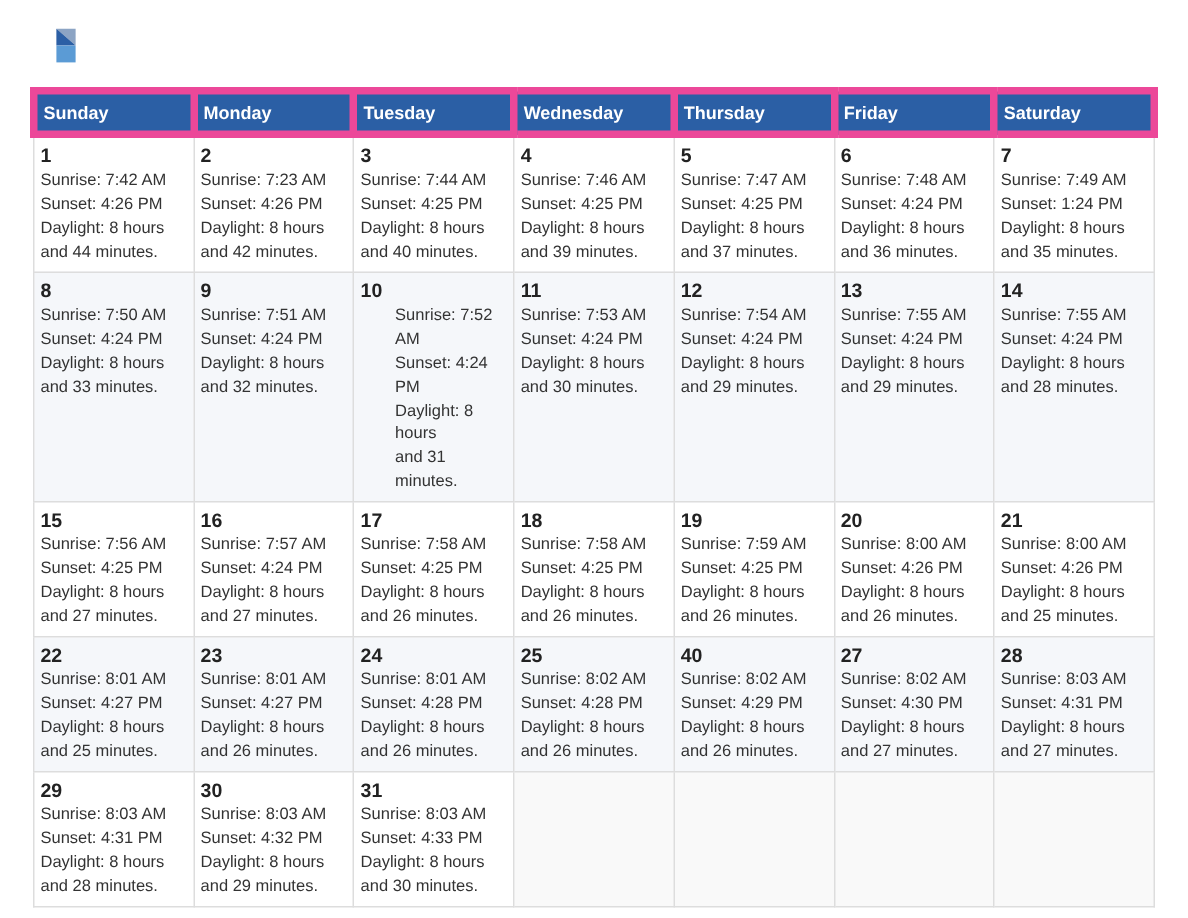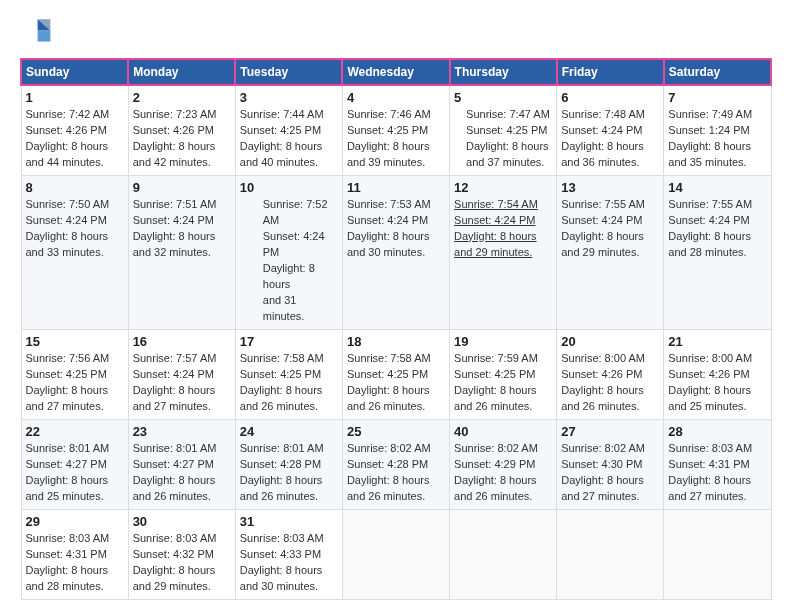--- a/index.html
+++ b/index.html
@@ -52,21 +52,21 @@
       width: 100%;
       table-layout: fixed;
     }
     .calendar th {
       background: #2b5fa5;
       color: #fff;
       font-size: 12px;
       font-weight: bold;
       padding: 5px 4px;
       text-align: left;
-      border: 2px solid #ec4899;
+      border: 5px solid #ec4899;
     }
     .calendar td {
       vertical-align: top;
       padding: 4px 4px;
       border: 1px solid #ddd;
       font-size: 9.5px;
       color: #333;
       height: 82px;
       background: #fff;
     }
@@ -148,21 +148,21 @@
           </td>
           <td>
             <span class="day-num">4</span>
             <div class="day-detail" style="white-space: pre-line;">Sunrise: 7:46 AM
 Sunset: 4:25 PM
 Daylight: 8 hours
 and 39 minutes.</div>
           </td>
           <td>
             <span class="day-num">5</span>
-            <div class="day-detail" style="white-space: pre-line; margin-left: 12px;">Sunrise: 7:47 AM
+            <div class="day-detail" style="white-space: pre-line;">Sunrise: 7:47 AM
 Sunset: 4:25 PM
 Daylight: 8 hours
 and 37 minutes.</div>
           </td>
           <td>
             <span class="day-num">6</span>
             <div class="day-detail" style="white-space: pre-line;">Sunrise: 7:48 AM
 Sunset: 4:24 PM
 Daylight: 8 hours
 and 36 minutes.</div>
@@ -199,21 +199,21 @@
           </td>
           <td>
             <span class="day-num">11</span>
             <div class="day-detail" style="white-space: pre-line;">Sunrise: 7:53 AM
 Sunset: 4:24 PM
 Daylight: 8 hours
 and 30 minutes.</div>
           </td>
           <td>
             <span class="day-num">12</span>
-            <div class="day-detail" style="white-space: pre-line; text-decoration: underline;">Sunrise: 7:54 AM
+            <div class="day-detail" style="white-space: pre-line;">Sunrise: 7:54 AM
 Sunset: 4:24 PM
 Daylight: 8 hours
 and 29 minutes.</div>
           </td>
           <td>
             <span class="day-num">13</span>
             <div class="day-detail" style="white-space: pre-line;">Sunrise: 7:55 AM
 Sunset: 4:24 PM
 Daylight: 8 hours
 and 29 minutes.</div>

